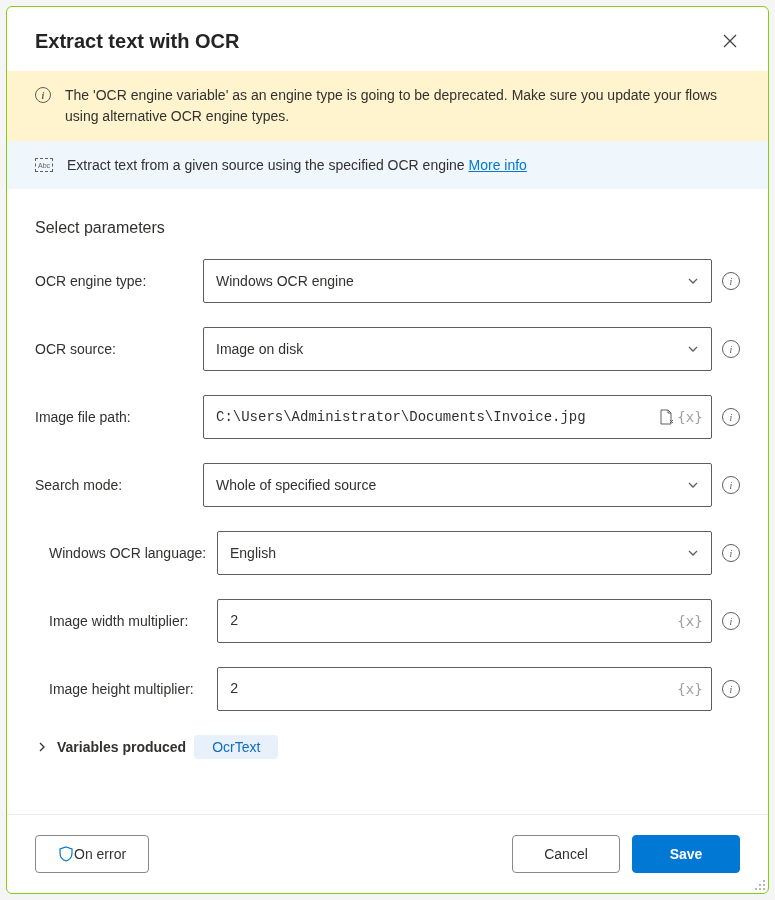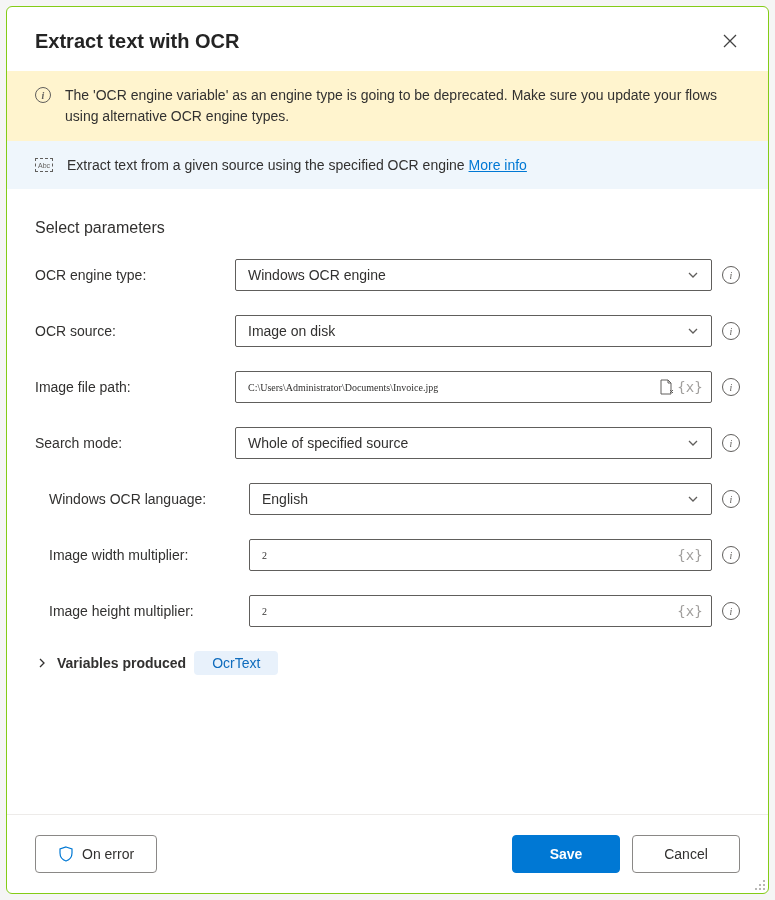--- a/index.html
+++ b/index.html
@@ -80,32 +80,32 @@
       display:flex; align-items:center; 
       margin-bottom: 24px;
     }
     .field-label {
       width: 168px; flex-shrink:0;
       color:#323130;
     }
     .nested .field-label { width: 182px; padding-left: 14px; }
     .control-wrap { flex:1; display:flex; align-items:center; gap:10px; }
     .select, .text-input {
-      flex:1; height:32px; border:1px solid #605e5c; border-radius:2px;
+      flex:1; height:44px; border:1px solid #605e5c; border-radius:2px;
       display:flex; align-items:center; padding: 0 12px;
       background:#fff; color:#323130; position:relative;
-      font-family: inherit; font-size: 14px; margin-left: 32px;
+      font-family: inherit; font-size: 14px;
     }
     .select { justify-content: space-between; cursor:pointer; }
     .chevron {
       width:12px; height:12px; flex-shrink:0;
     }
     .chevron svg, .chevron-r svg { display:block; }
     .text-input input {
-      border:none; outline:none; flex:1; font-size:10px; font-family:Liberation Serif, serif;
+      border:none; outline:none; flex:1; font-size:14px; font-family:Liberation Mono, monospace;
       color:#323130; background:transparent;
     }
     .inline-icons { display:flex; gap:6px; align-items:center; color:#605e5c; }
     .inline-icons .ico { width:18px; height:18px; display:flex; align-items:center; justify-content:center; cursor:pointer; }
     .vx { font-family: Consolas, monospace; color:#a19f9d; font-size:14px; }
     .help-icon {
       width:18px; height:18px; border:1.3px solid #605e5c; border-radius:50%;
       display:flex; align-items:center; justify-content:center;
       font-size:10px; font-style:italic; font-family:Georgia,serif; color:#605e5c;
       flex-shrink:0; cursor:pointer;
@@ -120,21 +120,21 @@
       background:#e8f1fb; color:#0f6cbd; padding:4px 18px; border-radius:4px;
       font-size:14px; font-weight:400;
     }
     .footer {
       border-top:1px solid #edebe9;
       padding: 20px 28px;
       display:flex; align-items:center; justify-content:space-between;
     }
     .btn {
       height:38px; padding: 0 22px; border-radius:4px; font-size:14px;
-      font-family:inherit; cursor:pointer; display:flex; align-items:center; gap:8px;
+      font-family:inherit; cursor:pointer; display:flex; align-items:center; 
       border:1px solid #8a8886; background:#fff; color:#323130;
     }
     .btn.primary { background:#0078d4; border-color:#0078d4; color:#fff; font-weight:600; min-width:108px; justify-content:center;}
     .btn.secondary { min-width:108px; justify-content:center; }
     .shield { width:16px; height:16px; color:#0078d4; }
     .footer-right { display:flex; gap:12px; }
     .resize-grip {
       position:absolute; right:2px; bottom:2px; width:14px; height:14px;
       color:#a19f9d;
     }
@@ -290,25 +290,25 @@
   </div>
 
   <div class="footer">
     <button class="btn">
       <svg class="shield" viewBox="0 0 16 16">
           <path d="M8 1 L14 3 v4 c0 4 -3 7 -6 8 c-3 -1 -6 -4 -6 -8 v-4 z" stroke="#0078d4" stroke-width="1.2" fill="none"></path>
         </svg>
       <span>On error</span>
     </button>
     <div class="footer-right">
+      <button class="btn secondary">
+          <span>Cancel</span>
+        </button>
       <button class="btn primary">
           <span>Save</span>
-        </button>
-      <button class="btn secondary">
-          <span>Cancel</span>
         </button>
     </div>
   </div>
 
   <svg class="resize-grip" viewBox="0 0 14 14">
     <circle cx="12" cy="4" r="1" fill="currentColor"></circle>
     <circle cx="8" cy="8" r="1" fill="currentColor"></circle>
       <circle cx="12" cy="8" r="1" fill="currentColor"></circle>
     <circle cx="4" cy="12" r="1" fill="currentColor"></circle>
       <circle cx="8" cy="12" r="1" fill="currentColor"></circle>

